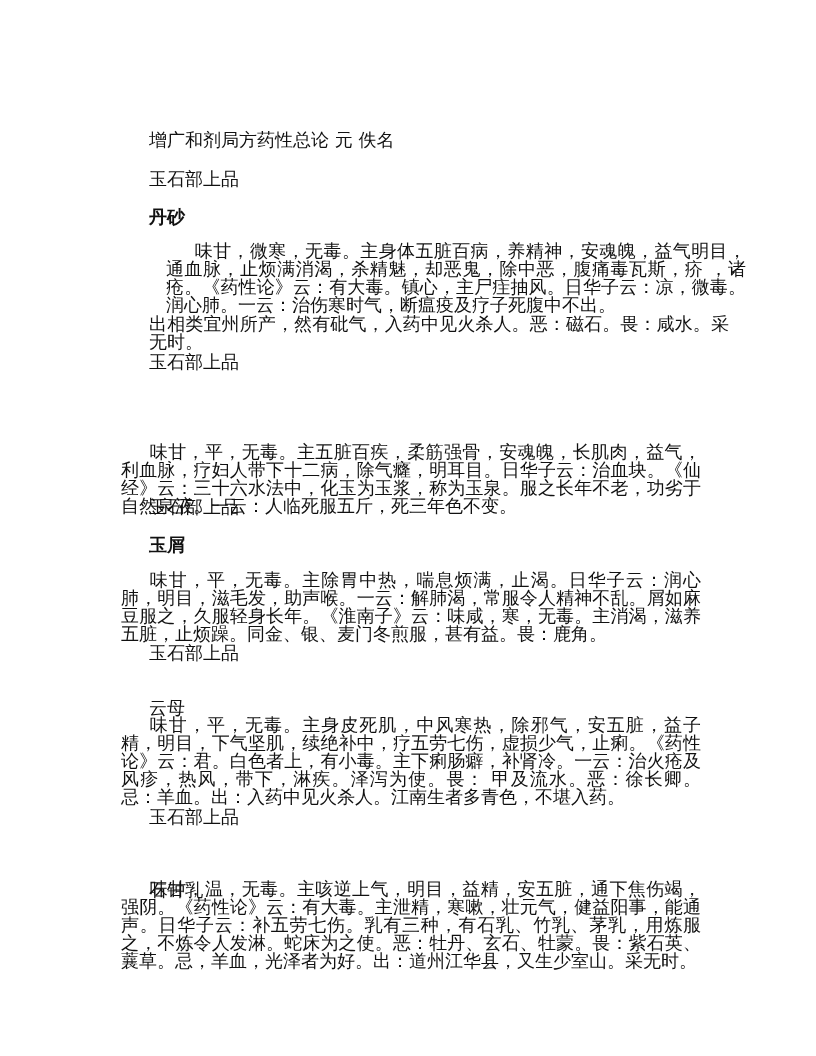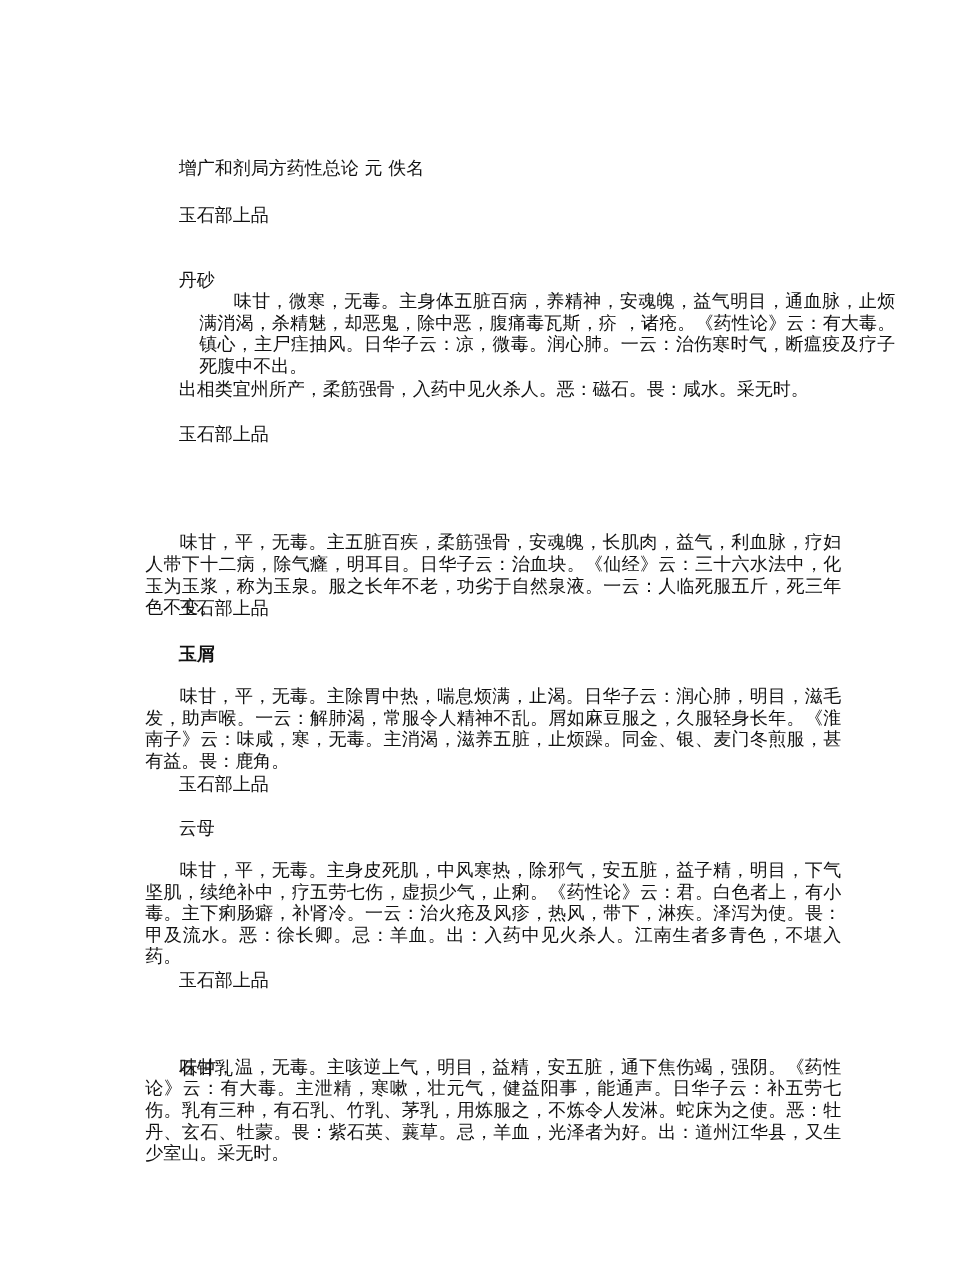--- a/index.html
+++ b/index.html
@@ -1,43 +1,43 @@
 <!DOCTYPE html>
 <html><head>
 <meta charset="utf-8">
 <style>
   html, body { margin: 0; padding: 0; background: #ffffff; }
   body { width: 816px; height: 1056px; position: relative; overflow: hidden;
          font-family: "DejaVu Serif", "Liberation Serif", serif; color: #111111; }
   .page { position: absolute; left: 0; top: 0; width: 816px; height: 1056px; background: #ffffff; }
-  .p { position: absolute; left: 121px; width: 580px; font-size: 15px; line-height: 18px;
+  .p { position: absolute; left: 121px; width: 580px; font-size: 18px; line-height: 18px;
        margin: 0; white-space: normal; word-break: break-all; text-align: justify; }
   .indent { text-indent: 28.8px; }
   .heading { left: 149px; }
 </style>
 </head>
 <body>
 
 <div class="page">
 
   <p class="p heading" style="top:131px;">增广和剂局方药性总论  元  佚名</p>
 
   <p class="p heading" style="top:170px;">玉石部上品</p>
-  <p class="p heading" style="top:224px;">丹砂</p>
+  <p class="p heading" style="top:208px;font-weight:bold;">丹砂</p>
   <p class="p indent" style="top:242px;margin-left:45px;">味甘，微寒，无毒。主身体五脏百病，养精神，安魂魄，益气明目，通血脉，止烦满消渴，杀精魅，却恶鬼，除中恶，腹痛毒瓦斯，疥 ，诸疮。《药性论》云：有大毒。镇心，主尸疰抽风。日华子云：凉，微毒。润心肺。一云：治伤寒时气，断瘟疫及疗子死腹中不出。</p>
-  <p class="p heading" style="top:315px;">出相类宜州所产，柔筋强骨，入药中见火杀人。恶：磁石。畏：咸水。采无时。</p>
+  <p class="p heading" style="top:315px;">出相类宜州所产，然有砒气，入药中见火杀人。恶：磁石。畏：咸水。采无时。</p>
 
   <p class="p heading" style="top:353px;">玉石部上品</p>
   <p class="p indent" style="top:443px;">味甘，平，无毒。主五脏百疾，柔筋强骨，安魂魄，长肌肉，益气，利血脉，疗妇人带下十二病，除气癃，明耳目。日华子云：治血块。《仙经》云：三十六水法中，化玉为玉浆，称为玉泉。服之长年不老，功劣于自然泉液。一云：人临死服五斤，死三年色不变。</p>
 
   <p class="p heading" style="top:498px;">玉石部上品</p>
   <p class="p heading" style="top:536px;font-weight:bold;">玉屑</p>
   <p class="p indent" style="top:571px;">味甘，平，无毒。主除胃中热，喘息烦满，止渴。日华子云：润心肺，明目，滋毛发，助声喉。一云：解肺渴，常服令人精神不乱。屑如麻豆服之，久服轻身长年。《淮南子》云：味咸，寒，无毒。主消渴，滋养五脏，止烦躁。同金、银、麦门冬煎服，甚有益。畏：鹿角。</p>
 
   <p class="p heading" style="top:644px;">玉石部上品</p>
-  <p class="p heading" style="top:681px;">云母</p>
+  <p class="p heading" style="top:699px;">云母</p>
   <p class="p indent" style="top:716px;">味甘，平，无毒。主身皮死肌，中风寒热，除邪气，安五脏，益子精，明目，下气坚肌，续绝补中，疗五劳七伤，虚损少气，止痢。《药性论》云：君。白色者上，有小毒。主下痢肠癖，补肾冷。一云：治火疮及风疹，热风，带下，淋疾。泽泻为使。畏： 甲及流水。恶：徐长卿。忌：羊血。出：入药中见火杀人。江南生者多青色，不堪入药。</p>
 
   <p class="p heading" style="top:808px;">玉石部上品</p>
   <p class="p heading" style="top:845px;margin-top:36px;">石钟乳</p>
   <p class="p indent" style="top:880px;">味甘，温，无毒。主咳逆上气，明目，益精，安五脏，通下焦伤竭，强阴。《药性论》云：有大毒。主泄精，寒嗽，壮元气，健益阳事，能通声。日华子云：补五劳七伤。乳有三种，有石乳、竹乳、茅乳，用炼服之，不炼令人发淋。蛇床为之使。恶：牡丹、玄石、牡蒙。畏：紫石英、蘘草。忌，羊血，光泽者为好。出：道州江华县，又生少室山。采无时。</p>
 
 </div>
 
 </body></html>

